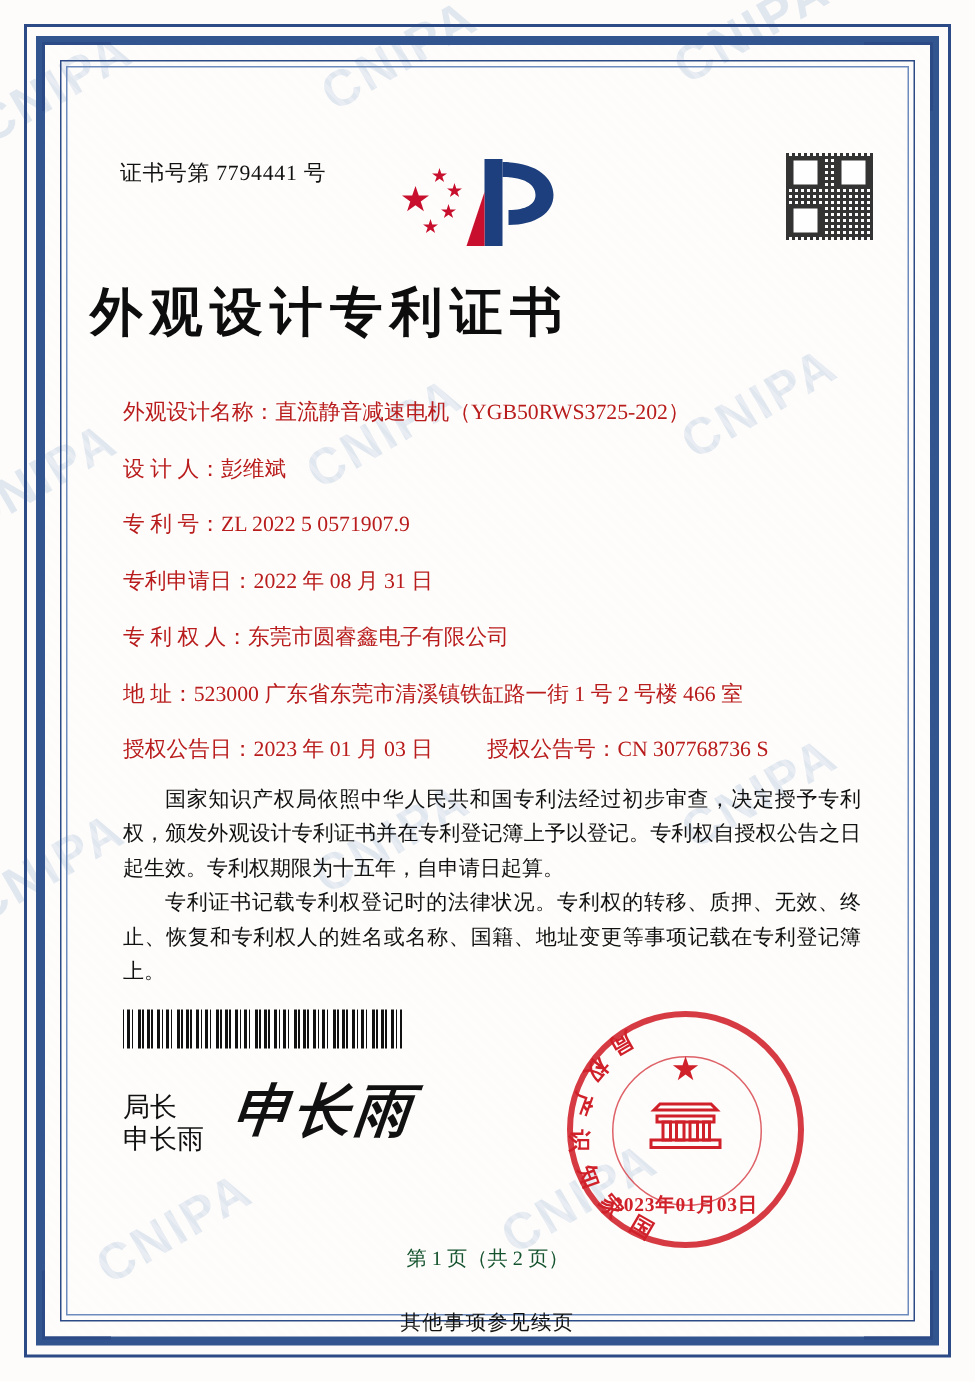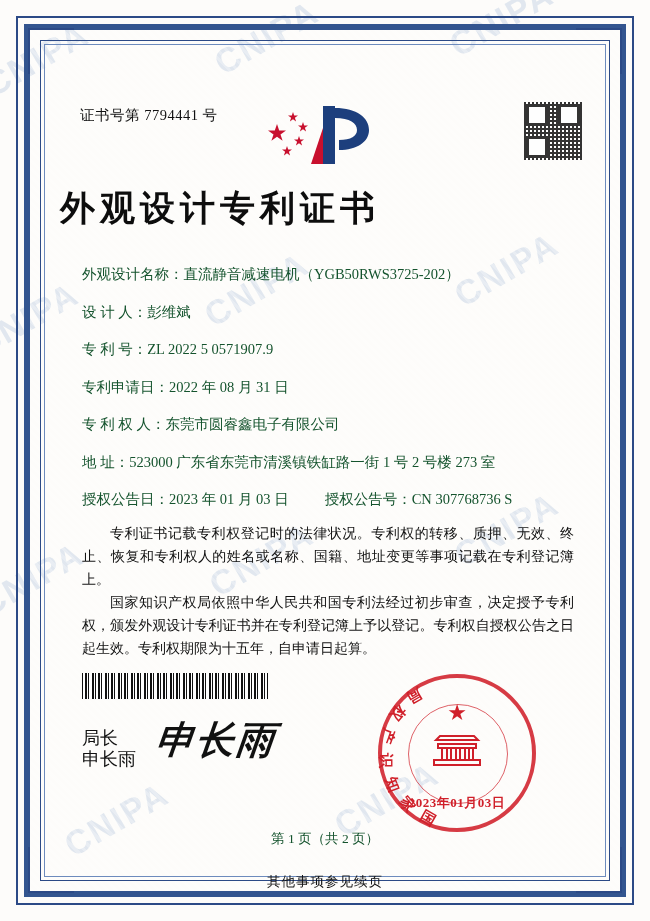--- a/index.html
+++ b/index.html
@@ -154,21 +154,21 @@
   .fields {
     position: absolute;
     left: 22px; top: 205px;
     width: 500px;
   }
   .field-row {
     display: flex;
     align-items: baseline;
     margin-bottom: 18.5px;
     font-size: 14.5px;
-    color: #14532d;
+    color: #b91c1c;
   }
   .field-label {
     white-space: pre;
     flex: 0 0 auto;
   }
   .field-value {
     flex: 1 1 auto;
   }
   .field-row.two-col .field-value { flex: 0 0 auto; margin-right: 36px; }
   .field-label-2 { flex: 0 0 auto; white-space: pre; text-align: center; }
@@ -367,35 +367,35 @@
         <span class="field-value">2022 年 08 月 31 日</span>
       </div>
 
       <div class="field-row">
         <span class="field-label">专 利 权 人：</span>
         <span class="field-value">东莞市圆睿鑫电子有限公司</span>
       </div>
 
       <div class="field-row">
         <span class="field-label">地 址：</span>
-        <span class="field-value">523000 广东省东莞市清溪镇铁缸路一街 1 号 2 号楼 273 室</span>
+        <span class="field-value">523000 广东省东莞市清溪镇铁缸路一街 1 号 2 号楼 466 室</span>
       </div>
 
       <div class="field-row two-col">
         <span class="field-label">授权公告日：</span>
         <span class="field-value">2023 年 01 月 03 日</span>
         <span class="field-label-2">授权公告号：</span>
         <span class="field-value">CN 307768736 S</span>
       </div>
 
     </div>
 
     <div class="body-text">
+      <p>国家知识产权局依照中华人民共和国专利法经过初步审查，决定授予专利权，颁发外观设计专利证书并在专利登记簿上予以登记。专利权自授权公告之日起生效。专利权期限为十五年，自申请日起算。</p>
       <p>专利证书记载专利权登记时的法律状况。专利权的转移、质押、无效、终止、恢复和专利权人的姓名或名称、国籍、地址变更等事项记载在专利登记簿上。</p>
-      <p>国家知识产权局依照中华人民共和国专利法经过初步审查，决定授予专利权，颁发外观设计专利证书并在专利登记簿上予以登记。专利权自授权公告之日起生效。专利权期限为十五年，自申请日起算。</p>
     </div>
 
     <div class="barcode"></div>
 
     <div class="signature-block">
       <div>局长</div>
       <div>申长雨</div>
     </div>
     <div class="handwriting">申长雨</div>
 

